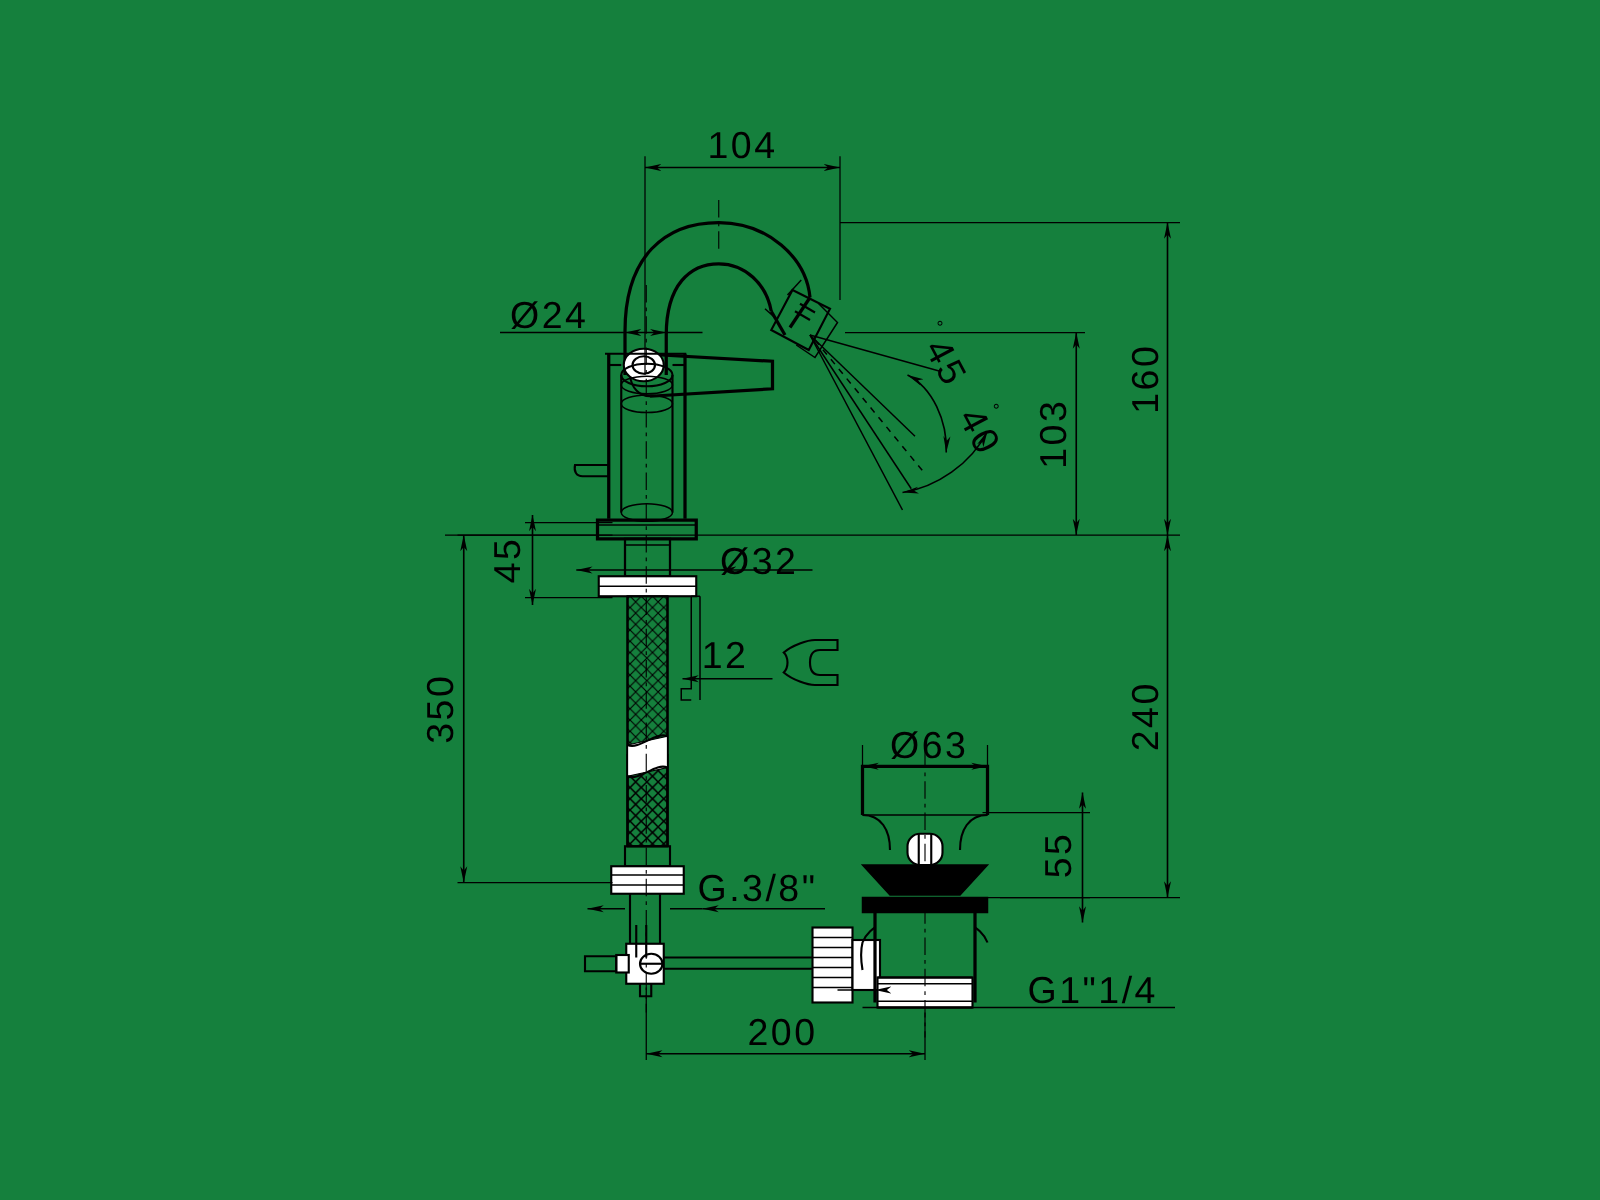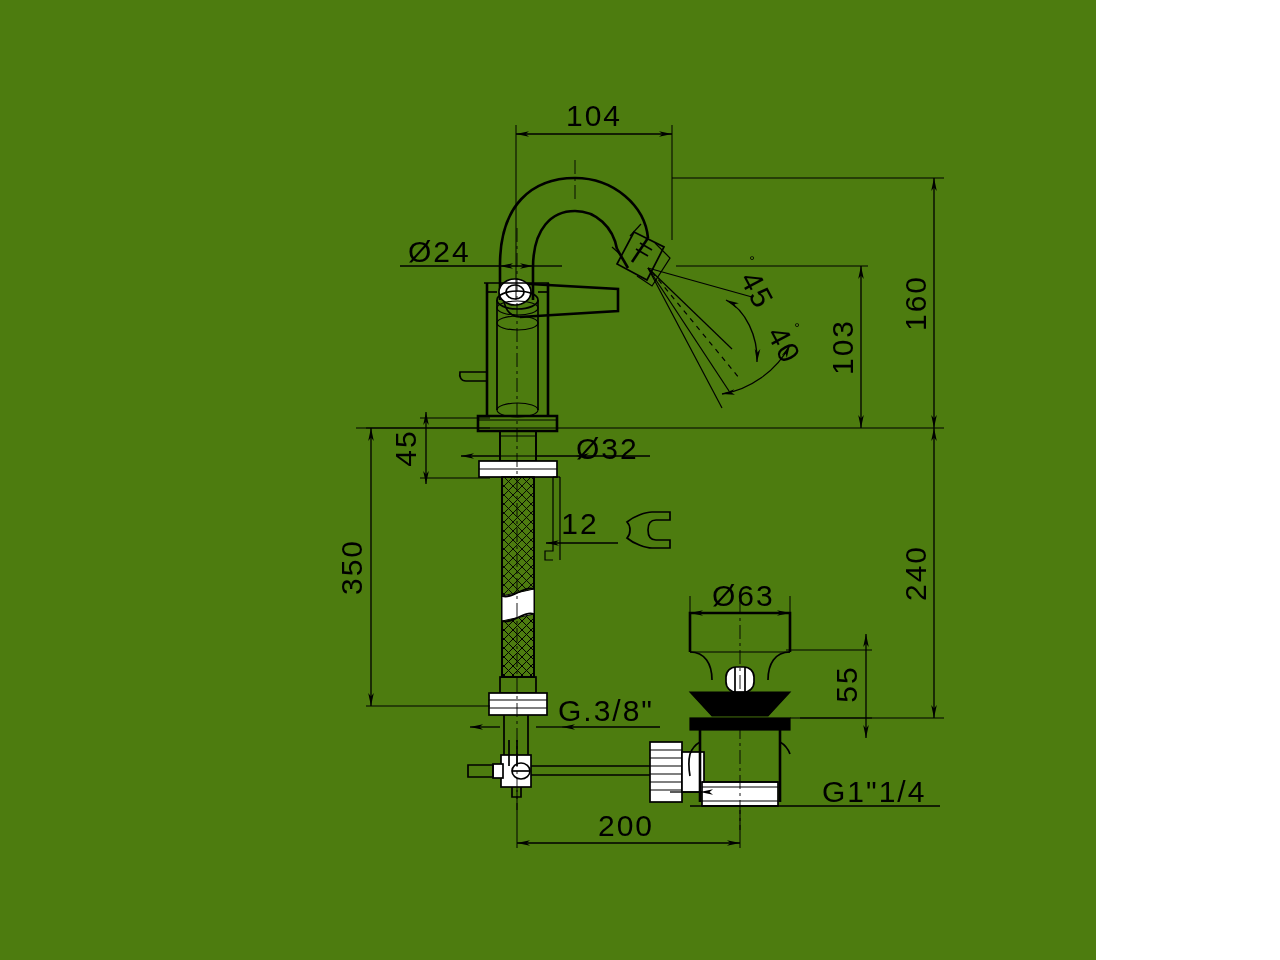--- a/index.html
+++ b/index.html
@@ -6,23 +6,23 @@
   html, body {
     margin: 0;
     padding: 0;
     background: #ffffff;
   }
   body {
     font-family: "Liberation Sans", sans-serif;
   }
   #sheet {
     position: relative;
-    width: 1096px;
+    width: 1280px;
     height: 960px;
-    background: #4d7c0f;
+    background: #15803d;
     overflow: hidden;
   }
   #drawing-svg {
     position: absolute;
     top: 0;
     left: 0;
     width: 1280px;
     height: 960px;
   }
   .dim-text {

